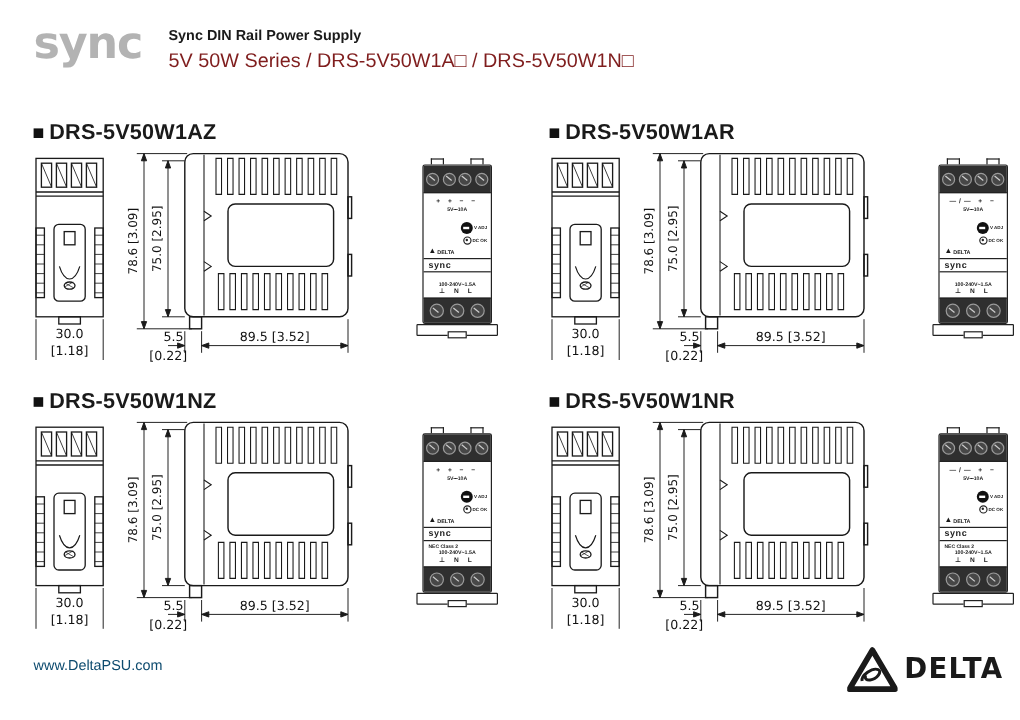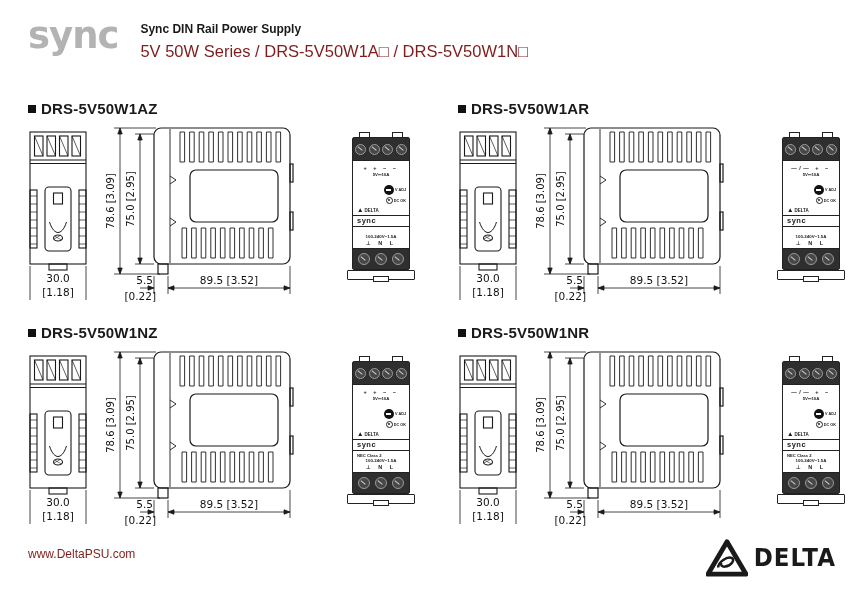--- a/index.html
+++ b/index.html
@@ -8,21 +8,21 @@
   .hdr{position:absolute;left:28px;top:16px;display:flex;align-items:flex-start;}
   .logo{font-family:"DejaVu Sans",sans-serif;font-weight:700;font-size:37px;line-height:40px;
     color:#b3b3b3;letter-spacing:-1px;margin-right:22px;}
   .titleblock{padding-top:3px;}
   .title{font-size:12px;font-weight:700;line-height:21px;}
   .subtitle{font-size:16.5px;color:#7f1d1d;line-height:22px;}
   
   #sections{position:absolute;left:28px;top:100px;display:grid;
     grid-template-columns:430px 392px;grid-template-rows:224px 224px;}
   .panel{position:relative;width:392px;height:224px;}
-  .sec-label{position:absolute;left:0;top:0;font-size:15px;font-weight:700;
+  .sec-label{position:absolute;left:0;top:0;font-size:18px;font-weight:700;
     display:flex;align-items:center;letter-spacing:.2px;justify-content:center;}
   .sq{display:inline-block;width:8px;height:8px;background:#111;margin-right:5px;}
   .rear-svg{position:absolute;left:0;top:30px;}
   .side-svg{position:absolute;left:78px;top:24px;}
   svg text{font-family:"DejaVu Sans",sans-serif;fill:#111;}
   
   .front{position:absolute;left:324px;top:32px;width:58px;}
   .fv-tabs{display:flex;justify-content:space-between;width:44px;margin:0 auto;}
   .fv-tabs i{display:block;width:9px;height:4px;border:1px solid #222;border-bottom:none;}
   .fv-box{border:1.2px solid #222;border-radius:2px;background:#fff;}
@@ -53,21 +53,21 @@
   .fv-nec{font-size:4.2px;font-weight:700;margin:2px 0 0 4px;min-height:5px;}
   .fv-inrating{font-size:4.4px;font-weight:700;text-align:center;margin-top:0px;}
   .fv-inmarks{font-size:5.5px;font-weight:700;text-align:center;letter-spacing:3px;margin:1px 0 2px 0;}
   .fv-feet{position:relative;width:66px;height:8px;border:1.1px solid #222;margin:0 0 0 -5px;
     border-radius:1px;}
   .fv-feet::after{content:"";position:absolute;left:25px;top:5px;width:14px;height:4px;
     border:1px solid #222;background:#fff;}
   
   .foot{position:absolute;left:28px;top:545px;}
   .copyright{font-size:12px;font-weight:700;}
-  .website{font-size:12px;color:#7f1d1d;margin-top:2px;}
+  .website{font-size:12px;color:#0c4a6e;margin-top:2px;}
   .delta-logo{position:absolute;right:14px;top:538px;display:flex;align-items:center;gap:6px;}
   .delta-word{font-size:23px;font-weight:800;letter-spacing:1px;color:#1a1a1a;
     transform:scaleY(1.05);font-family:"DejaVu Sans",sans-serif;}
 </style>
 </head>
 <body>
 
 <div class="hdr">
   <div class="logo">sync</div>
   <div class="titleblock">

